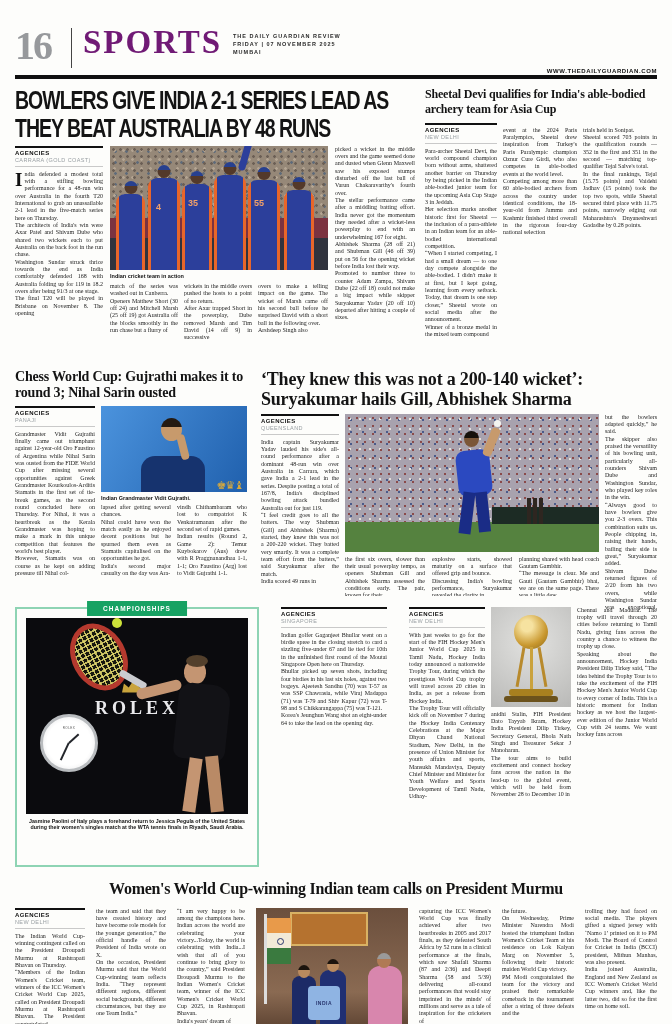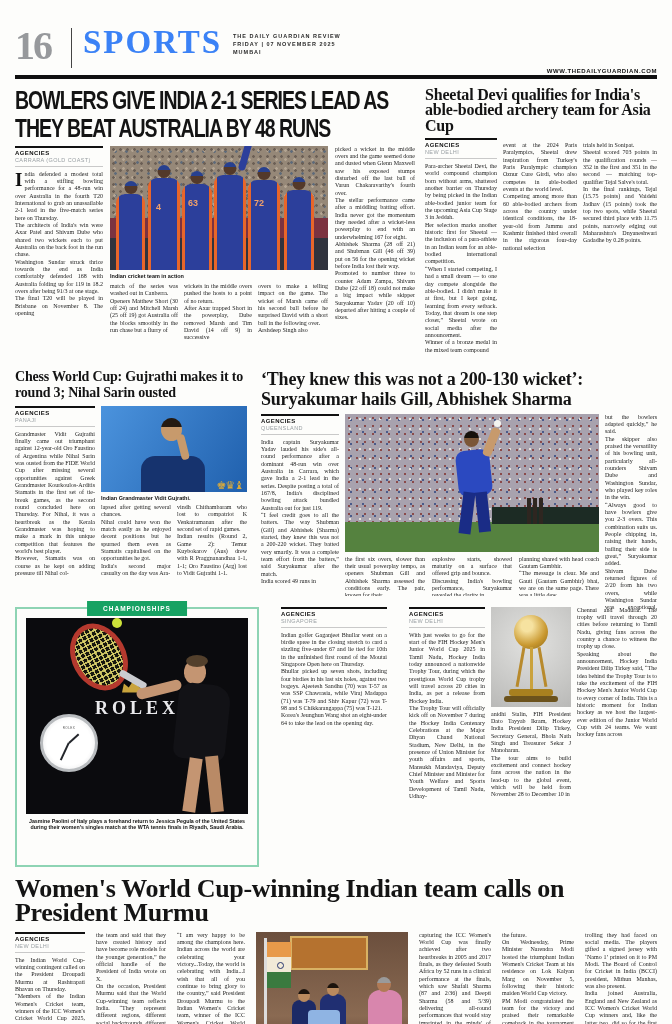--- a/index.html
+++ b/index.html
@@ -3,21 +3,21 @@
 <meta charset="utf-8">
 <style>
   html,body{margin:0;padding:0;background:#e8e8e8;}
   .page{position:relative;width:672px;height:1024px;background:#fdfdfb;margin:0 auto;
         box-sizing:border-box;padding:26px 15px 12px;overflow:hidden;
         font-family:"Liberation Serif",serif;color:#1a1a1a;}
   
   .hd{position:relative;height:46px;}
   .pgnum{position:absolute;left:0;top:-4px;font:bold 40px "Liberation Serif",serif;color:#97999c;letter-spacing:-2px;}
   .hd-vr{position:absolute;left:56px;top:2px;width:1px;height:40px;background:#444;}
-  .sec-title{position:absolute;left:68px;top:-2px;font:600 33px "Liberation Serif",serif;letter-spacing:2px;color:#3b82f6;}
+  .sec-title{position:absolute;left:68px;top:-2px;font:600 33px "Liberation Serif",serif;letter-spacing:2px;color:#701a75;}
   .mast{position:absolute;left:218px;top:6px;font:bold 5.5px "Liberation Sans",sans-serif;letter-spacing:1px;color:#2a2a2a;line-height:8px;}
   .site{position:absolute;right:0;bottom:-2px;font:bold 6px "Liberation Sans",sans-serif;letter-spacing:.6px;color:#111;}
   .rule{height:3.5px;background:#101010;margin-top:3px;}
   
   .bl{border-top:2px solid #111;padding-top:2px;margin-bottom:4px;}
   .bl .ag{font:bold 6px "Liberation Sans",sans-serif;letter-spacing:.4px;color:#111;}
   .bl .plc{font:5.5px "Liberation Sans",sans-serif;letter-spacing:.4px;color:#9aa0a4;text-transform:uppercase;
            border-bottom:1px solid #c9c9c9;padding:1px 0 3px;}
   .col{font-size:6px;line-height:7.35px;text-align:justify;white-space:pre-line;overflow:hidden;color:#222;}
   .dropcap{float:left;font:bold 19px/16px "Liberation Serif",serif;padding:1px 2px 0 0;color:#111;}
@@ -41,21 +41,21 @@
   .plyr{position:absolute;bottom:0;background:#2c3f9b;border-radius:9px 9px 0 0;
         background-image:linear-gradient(90deg,#e8662a 0 3px,transparent 3px calc(100% - 3px),#e8662a calc(100% - 3px));}
   .plyr:before{content:"";position:absolute;top:-13px;left:50%;transform:translateX(-50%);
         width:13px;height:13px;border-radius:50%;background:linear-gradient(#27408f 42%,#53392a 42%);}
   .arm:after{content:"";position:absolute;top:-36px;right:-3px;width:7px;height:32px;background:#2c3f9b;
         transform:rotate(16deg);border-radius:4px;}
   .jno{position:absolute;color:#f0a06a;font:bold 9px "Liberation Sans",sans-serif;}
   
   .art-sheetal{width:232px;}
   .h-serif{font-family:"Liberation Serif",serif;letter-spacing:-.2px;}
-  .art-sheetal h2{font-size:16px;line-height:15.5px;}
+  .art-sheetal h2{font-size:12px;line-height:15.5px;}
   .ph-archer{width:154px;height:106px;background:linear-gradient(180deg,#0b1840 0%,#14295e 42%,#0e1d4a 70%,#0a142e 100%);}
   .ph-archer .board{left:0;top:30%;width:100%;height:26%;background:#1d3a7e;opacity:.85;}
   .ph-archer .logo{right:14px;top:36%;width:10px;height:10px;border-radius:50%;background:#e9eef5;opacity:.8;}
   .ph-archer .sptx{right:28px;top:37%;color:#dfe7f2;font:bold italic 9px "Liberation Sans",sans-serif;opacity:.85;}
   .ph-archer .atorso{left:72px;top:34px;width:26px;height:42px;background:#161a2c;border-radius:8px 10px 4px 4px;transform:rotate(-4deg);}
   .ph-archer .ahead{left:80px;top:22px;width:12px;height:13px;border-radius:50%;background:linear-gradient(#10131f 40%,#c9a07a 40%);}
   .ph-archer .bow{left:104px;top:10px;width:3px;height:74px;background:#0a0c12;border-radius:3px;transform:rotate(6deg);}
   .ph-archer .rod{left:44px;top:44px;width:56px;height:2px;background:#0a0c12;transform:rotate(-8deg);}
   .ph-archer .c1{left:70px;bottom:5px;width:10px;height:5px;background:#e8c53a;}
   .ph-archer .c2{left:84px;bottom:4px;width:9px;height:5px;background:#d86a9a;}
@@ -121,21 +121,21 @@
   .ph-trophy{width:80px;height:100px;background:radial-gradient(circle at 50% 35%,#e2e2e0,#b9b9b7);}
   .ph-trophy .orb{left:23px;top:8px;width:34px;height:34px;border-radius:50%;
         background:radial-gradient(circle at 38% 32%,#f6e2a0 18%,#c9982f 62%,#8a6619);}
   .ph-trophy .lg1{left:28px;top:40px;width:3px;height:40px;background:#b88a2c;transform:rotate(10deg);}
   .ph-trophy .lg2{left:39px;top:40px;width:3px;height:42px;background:#caa23c;}
   .ph-trophy .lg3{left:50px;top:40px;width:3px;height:40px;background:#b88a2c;transform:rotate(-10deg);}
   .ph-trophy .b1{left:18px;top:82px;width:44px;height:7px;background:#a8801f;border-radius:3px;}
   .ph-trophy .b2{left:13px;top:89px;width:54px;height:6px;background:#6b521c;border-radius:3px;}
   
   .sec-bot{margin-top:10px;}
-  .h-murmu{font-size:26px;line-height:24px;letter-spacing:-.3px;}
+  .h-murmu{font-size:16px;line-height:24px;letter-spacing:-.3px;text-align:center;}
   .bot-row{display:flex;gap:11px;margin-top:7px;}
   .ph-murmu{width:152px;height:120px;background:linear-gradient(#6b4f3d,#8a6a52 70%,#5e4433);}
   .ph-murmu .paint{left:34px;top:4px;width:74px;height:30px;background:#b5722f;border:2px solid #d9b264;}
   .ph-murmu .pole{left:8px;top:6px;width:3px;height:90px;background:#ddd;}
   .ph-murmu .flag{left:11px;top:10px;width:24px;height:46px;
         background:linear-gradient(180deg,#e89a4a 0 33%,#f2ead8 33% 66%,#3a7a3f 66%);}
   .ph-murmu .chk{left:21px;top:30px;width:5px;height:5px;border-radius:50%;border:1px solid #27356e;}
   .ph-murmu .pl1{left:36px;bottom:0;width:24px;height:52px;background:#1c2a66;border-radius:8px 8px 0 0;}
   .ph-murmu .pl2{left:64px;bottom:0;width:26px;height:58px;background:#202f72;border-radius:9px 9px 0 0;}
   .ph-murmu .hd1{left:42px;bottom:50px;width:12px;height:13px;border-radius:50%;background:linear-gradient(#1c140d 40%,#b98a5e 40%);}
@@ -179,22 +179,22 @@
         </div>
         <div style="width:218px;">
           <div class="photo ph-cricket">
             <i class="plyr" style="left:6px;height:76px;width:29px;"></i>
             <i class="plyr" style="left:38px;height:92px;width:32px;"></i>
             <i class="plyr" style="left:72px;height:86px;width:30px;"></i>
             <i class="plyr arm" style="left:104px;height:95px;width:32px;"></i>
             <i class="plyr" style="left:138px;height:90px;width:32px;"></i>
             <i class="plyr" style="left:174px;height:80px;width:30px;"></i>
             <b class="jno" style="left:46px;top:56px;">4</b>
-            <b class="jno" style="left:78px;top:52px;">63</b>
-            <b class="jno" style="left:144px;top:52px;">72</b>
+            <b class="jno" style="left:78px;top:52px;">35</b>
+            <b class="jno" style="left:144px;top:52px;">55</b>
           </div>
           <div class="cap">Indian cricket team in action</div>
           <div class="row" style="gap:6px;margin-top:4px;">
             <div class="col" style="width:68px;height:66px;">match of the series was washed out in Canberra.
 Openers Matthew Short (30 off 24) and Mitchell Marsh (25 off 19) got Australia off the blocks smoothly in the run chase but a flurry of</div>
             <div class="col" style="width:68px;height:66px;">wickets in the middle overs pushed the hosts to a point of no return.
 After Axar trapped Short in the powerplay, Dube removed Marsh and Tim David (14 off 9) in successive</div>
             <div class="col" style="width:70px;height:66px;">overs to make a telling impact on the game. The wicket of Marsh came off his second ball before he surprised David with a short ball in the following over.
 Arshdeep Singh also</div>
           </div>
@@ -257,21 +257,21 @@
 Nihal could have won the match easily as he enjoyed decent positions but he spurned them even as Stamatis capitalised on the opportunities he got.
 India's second major casualty on the day was Ara-</div>
             <div class="col" style="width:70px;height:82px;">vindh Chithambaram who lost to compatriot K Venkatramanan after the second set of rapid games.
 Indian results (Round 2, Game 2): Temur Kuybokarov (Aus) drew with R Praggnanandhaa 1-1, 1-1; Oro Faustino (Arg) lost to Vidit Gujrathi 1-1.</div>
           </div>
         </div>
       </div>
     </div>
 
     <div class="art-surya">
-      <h2 class="h-serif">‘They knew this was not a 200-130 wicket’: Suryakumar hails Gill, Abhishek Sharma</h2>
+      <h2 class="h-serif">‘They knew this was not a 200-140 wicket’: Suryakumar hails Gill, Abhishek Sharma</h2>
       <div class="row" style="gap:6px;margin-top:5px;">
         <div style="width:78px;">
           <div class="bl">
             <div class="ag">AGENCIES</div>
             <div class="plc">QUEENSLAND</div>
           </div>
           <div class="col" style="height:152px;">India captain Suryakumar Yadav lauded his side's all-round performance after a dominant 48-run win over Australia in Carrara, which gave India a 2-1 lead in the series. Despite posting a total of 167/8, India's disciplined bowling attack bundled Australia out for just 119.
 “I feel credit goes to all the batters. The way Shubman (Gill) and Abhishek (Sharma) started, they knew this was not a 200-220 wicket. They batted very smartly. It was a complete team effort from the batters,” said Suryakumar after the match.
 India scored 49 runs in</div>
         </div>

